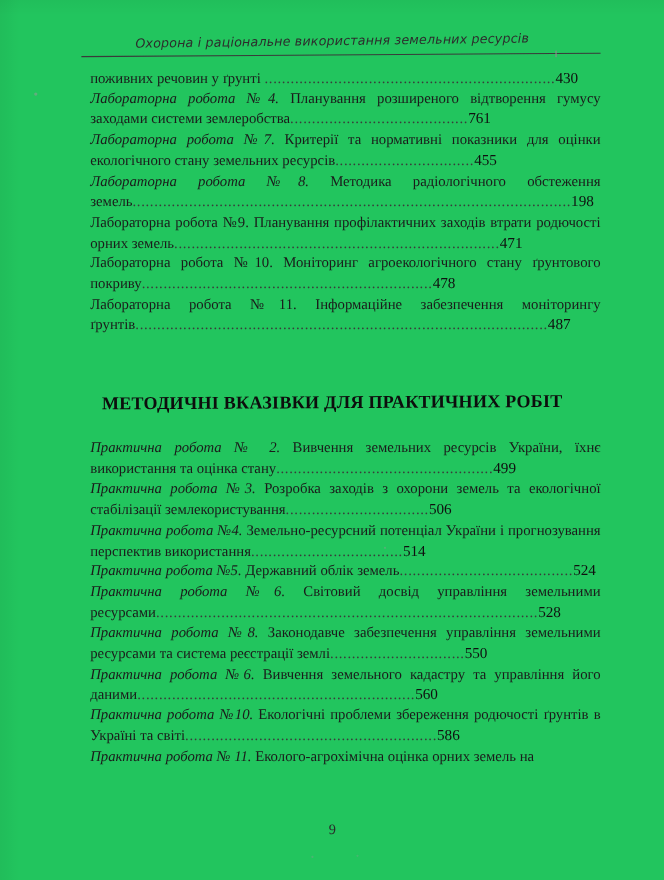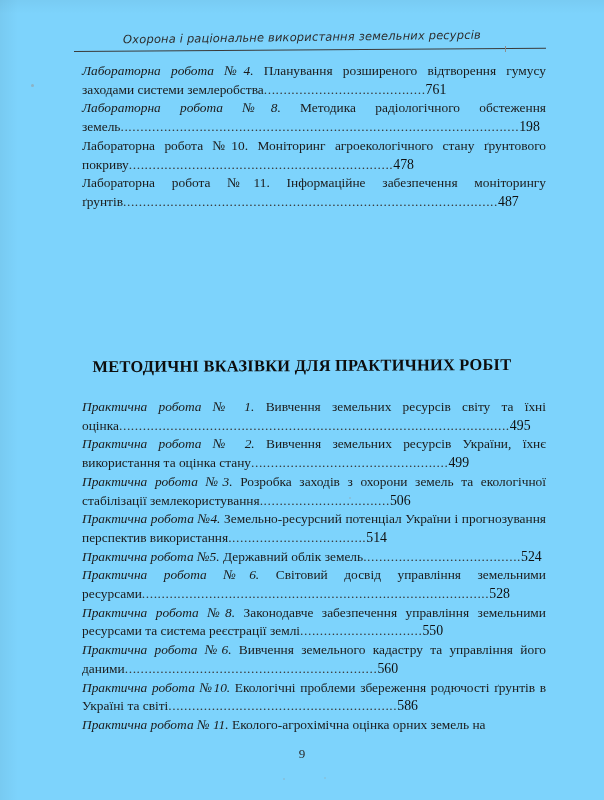--- a/index.html
+++ b/index.html
@@ -5,21 +5,21 @@
 <style>
   html, body {
     margin: 0;
     padding: 0;
     background: #ffffff;
   }
   #page {
     position: relative;
     width: 604px;
     height: 800px;
-    background: #7dd3fc;
+    background: #22c55e;
     overflow: hidden;
     font-family: "Liberation Serif", "DejaVu Serif", serif;
     color: #1b1b1b;
   }
 
   
   #running-head {
     position: absolute;
     left: 0;
     top: 30px;
@@ -166,32 +166,34 @@
   <div class="speck" id="speck-c"></div>
   <div class="speck" id="speck-d"></div>
 
   <div id="running-head">
     <div class="rh-text">Охорона і раціональне використання земельних ресурсів</div>
     <div class="rh-rule"></div>
     <div class="rh-tick"></div>
   </div>
 
   <div id="content">
+    <div class="entry" id="cont-line"><span>поживних речовин у ґрунті </span><span class="leader">...................................................................</span><span class="pg">430</span></div>
     <div id="lab-entries">
         <div class="entry"><span class="lead-label">Лабораторна робота №4.</span><span> Планування розширеного відтворення гумусу заходами  системи землеробства</span><span class="leader">.........................................</span><span class="pg">761</span></div>
+        <div class="entry"><span class="lead-label">Лабораторна робота №7.</span><span> Критерії та нормативні показники для оцінки екологічного стану земельних ресурсів</span><span class="leader">................................</span><span class="pg">455</span></div>
         <div class="entry"><span class="lead-label">Лабораторна робота №8.</span><span> Методика радіологічного обстеження земель</span><span class="leader">.....................................................................................................</span><span class="pg">198</span></div>
+        <div class="entry"><span class="lead-label upright">Лабораторна робота №9.</span><span> Планування профілактичних заходів втрати родючості орних земель</span><span class="leader">...........................................................................</span><span class="pg">471</span></div>
         <div class="entry"><span class="lead-label upright">Лабораторна робота №10.</span><span> Моніторинг агроекологічного стану ґрунтового покриву</span><span class="leader">...................................................................</span><span class="pg">478</span></div>
         <div class="entry"><span class="lead-label upright">Лабораторна робота №11.</span><span> Інформаційне забезпечення моніторингу ґрунтів</span><span class="leader">...............................................................................................</span><span class="pg">487</span></div>
       </div>
   </div>
 
   <div id="section-heading">МЕТОДИЧНІ ВКАЗІВКИ ДЛЯ ПРАКТИЧНИХ РОБІТ</div>
 
   <div id="content-practical">
-      <div class="entry"><span class="lead-label">Практична робота № 1.</span><span> Вивчення земельних ресурсів світу та їхні оцінка</span><span class="leader">...................................................................................................</span><span class="pg">495</span></div>
       <div class="entry"><span class="lead-label">Практична робота № 2.</span><span> Вивчення земельних ресурсів України, їхнє використання та оцінка стану</span><span class="leader">..................................................</span><span class="pg">499</span></div>
       <div class="entry"><span class="lead-label">Практична робота №3.</span><span> Розробка заходів з охорони земель та екологічної стабілізації землекористування</span><span class="leader">.................................</span><span class="pg">506</span></div>
       <div class="entry"><span class="lead-label">Практична робота №4.</span><span> Земельно-ресурсний потенціал України і прогнозування перспектив використання</span><span class="leader">...................................</span><span class="pg">514</span></div>
       <div class="entry"><span class="lead-label">Практична робота №5.</span><span> Державний облік земель</span><span class="leader">........................................</span><span class="pg">524</span></div>
       <div class="entry"><span class="lead-label">Практична робота №6.</span><span> Світовий досвід управління земельними ресурсами</span><span class="leader">........................................................................................</span><span class="pg">528</span></div>
       <div class="entry"><span class="lead-label">Практична робота №8.</span><span> Законодавче забезпечення управління земельними ресурсами та система реєстрації землі</span><span class="leader">...............................</span><span class="pg">550</span></div>
       <div class="entry"><span class="lead-label">Практична робота №6.</span><span> Вивчення земельного кадастру та управління його даними</span><span class="leader">................................................................</span><span class="pg">560</span></div>
       <div class="entry"><span class="lead-label">Практична робота №10.</span><span> Екологічні проблеми збереження родючості ґрунтів  в Україні та світі</span><span class="leader">..........................................................</span><span class="pg">586</span></div>
       <div class="entry"><span class="lead-label">Практична робота № 11.</span><span> Еколого-агрохімічна оцінка орних земель  на</span></div>
     </div>

